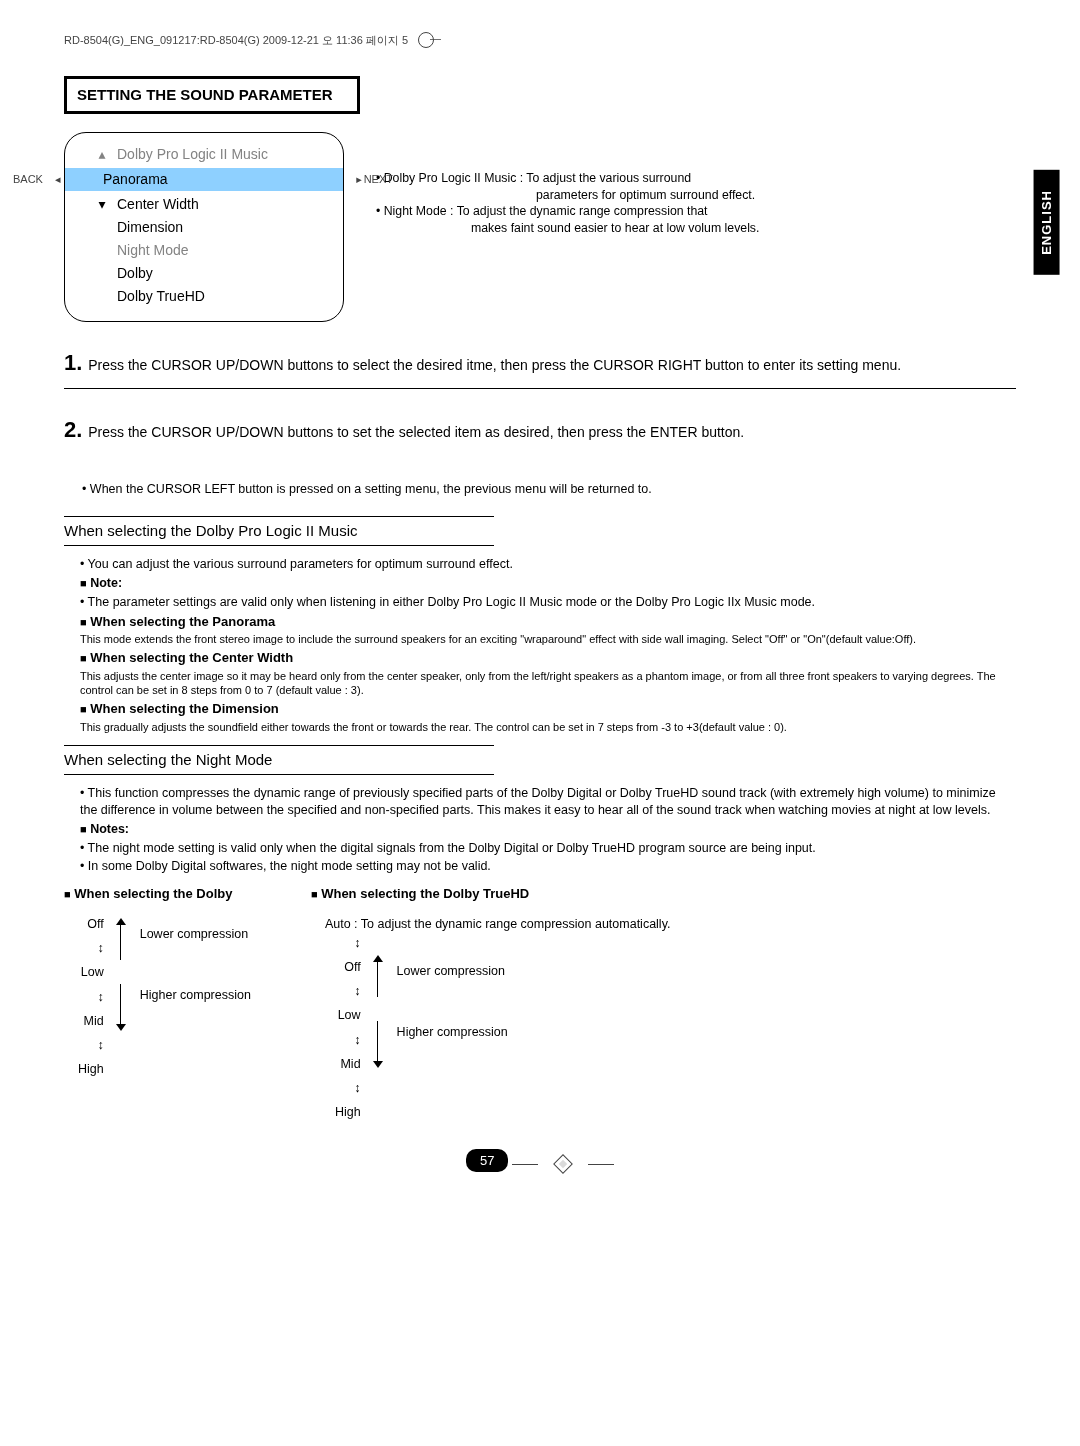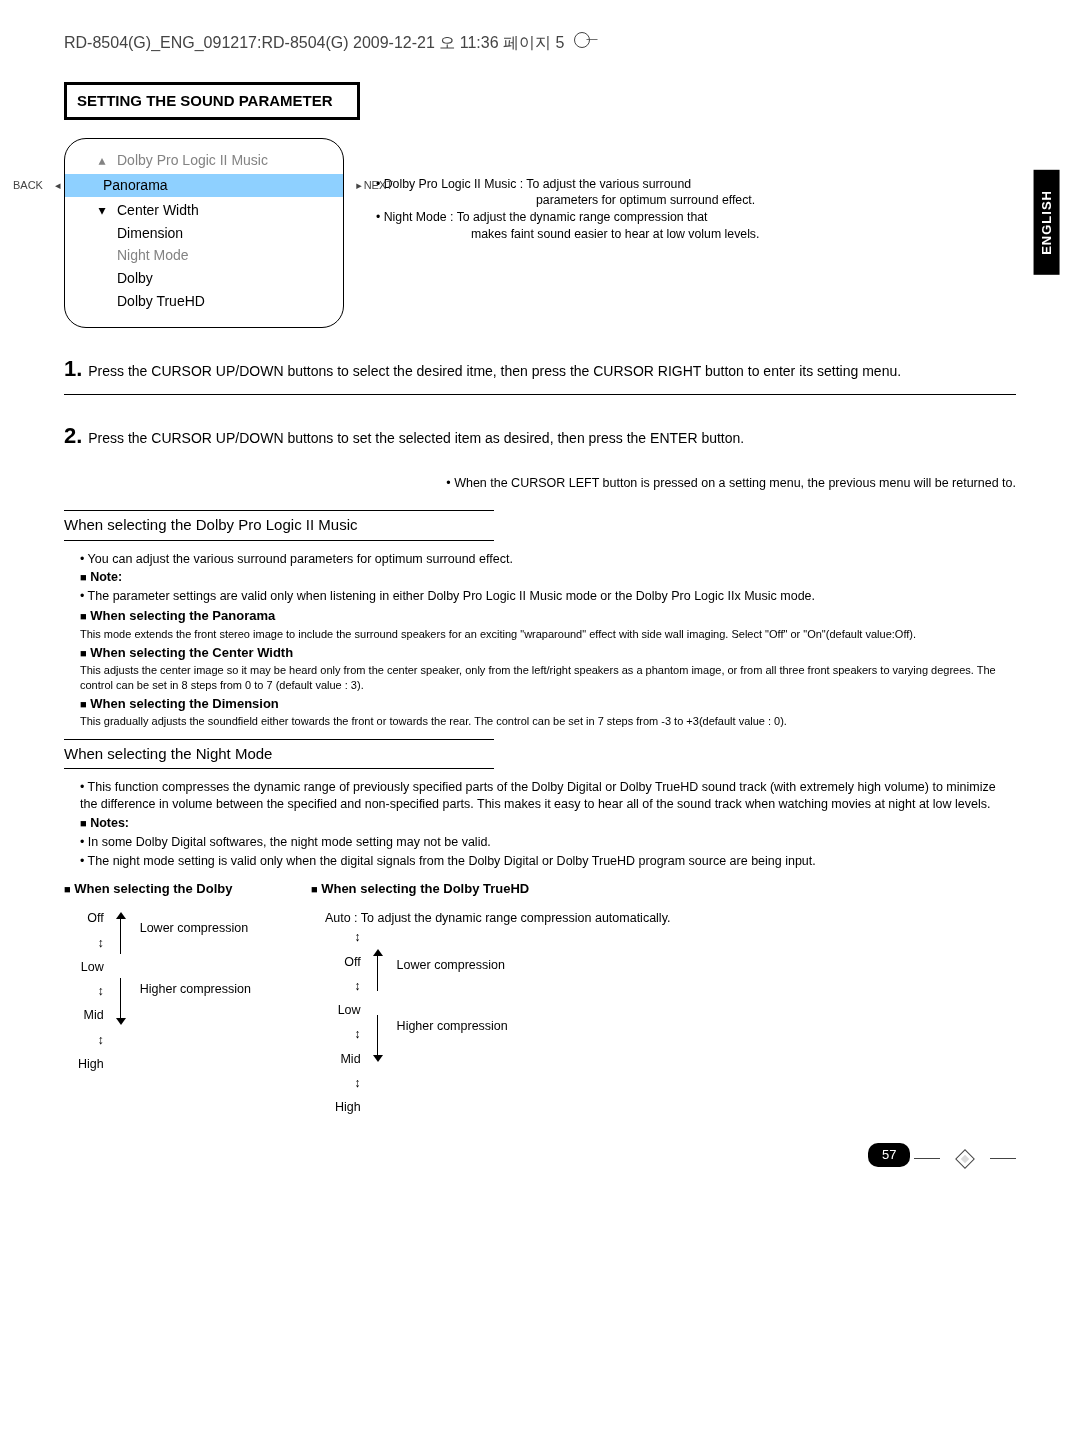--- a/index.html
+++ b/index.html
@@ -7,25 +7,25 @@
     font-family: Arial, Helvetica, sans-serif;
     background: #fff;
     color: #000;
     margin: 0;
     padding: 32px 64px 24px 64px;
     font-size: 13px;
     line-height: 1.35;
     width: 1080px;
   }
   .header-crop {
-    font-size: 16px;
+    font-size: 11px;
     color: #444;
     margin-bottom: 28px;
     display: flex;
-    align-items: flex-start;
+    align-items: flex-end;
     gap: 10px;
   }
   .crop-circle {
     width: 16px; height: 16px;
     border: 1px solid #444;
     border-radius: 50%;
     position: relative;
   }
   .crop-circle::after {
     content:"—";
@@ -126,22 +126,21 @@
     border-bottom: 1px solid #000;
     padding-bottom: 10px;
   }
   .step .num {
     font-size: 22px;
     font-weight: bold;
     margin-right: 2px;
   }
   .small-indent {
     font-size: 12.5px;
-    margin: 15px 0 0 18px;
-    text-align: right;
+    margin: 26px 0 0 18px;
   }
   .subheading-bar {
     border-top: 1px solid #000;
     border-bottom: 1px solid #000;
     padding: 4px 0;
     font-weight: normal;
     font-size: 15px;
     margin: 18px 0 10px 0;
     width: 430px;
   }
@@ -205,21 +204,21 @@
   .arrow-head-down {
     position: absolute;
     left: 2px;
     width: 0; height: 0;
     border-left: 5px solid transparent;
     border-right: 5px solid transparent;
     border-top: 7px solid #000;
   }
   .comp-text { margin-top: 4px; }
   .page-foot {
-    text-align: right;
+    text-align: center;
     margin-top: 28px;
   }
   .page-num {
     display: inline-block;
     background: #000;
     color: #fff;
     border-radius: 10px;
     padding: 3px 14px;
     font-size: 13px;
   }
@@ -332,22 +331,22 @@
   <p class="para-title"><span class="black-sq">■</span> <span>When selecting the Dimension</span></p>
   <p class="para-text">This gradually adjusts the soundfield either towards the front or towards the rear. The control can be set in 7 steps from -3 to +3(default value : 0).</p>
 </div>
 
 <hr class="thin">
 <div class="subheading-bar" style="border-top:none; margin-top:-10px;">When selecting the Night Mode</div>
 
 <div class="bullet-block">
   <p>• This function compresses the dynamic range of previously specified parts of the Dolby Digital or Dolby TrueHD sound track (with extremely high volume) to minimize the difference in volume between the specified and non-specified parts. This makes it easy to hear all of the sound track when watching movies at night at low levels.</p>
   <p><span class="black-sq">■</span> <b>Notes:</b></p>
+  <p>• The night mode setting is valid only when the digital signals from the Dolby Digital or Dolby TrueHD program source are being input.</p>
   <p>• In some Dolby Digital softwares, the night mode setting may not be valid.</p>
-  <p>• The night mode setting is valid only when the digital signals from the Dolby Digital or Dolby TrueHD program source are being input.</p>
 </div>
 
 <div class="two-col">
 
   <div>
     <p class="para-title" style="margin-top:0;"><span class="black-sq">■</span> <span>When selecting the Dolby</span></p>
     <div class="comp-block" style="margin-left:14px;">
       <div class="comp-labels">
         <span>Off</span>
         <span>↕</span>

